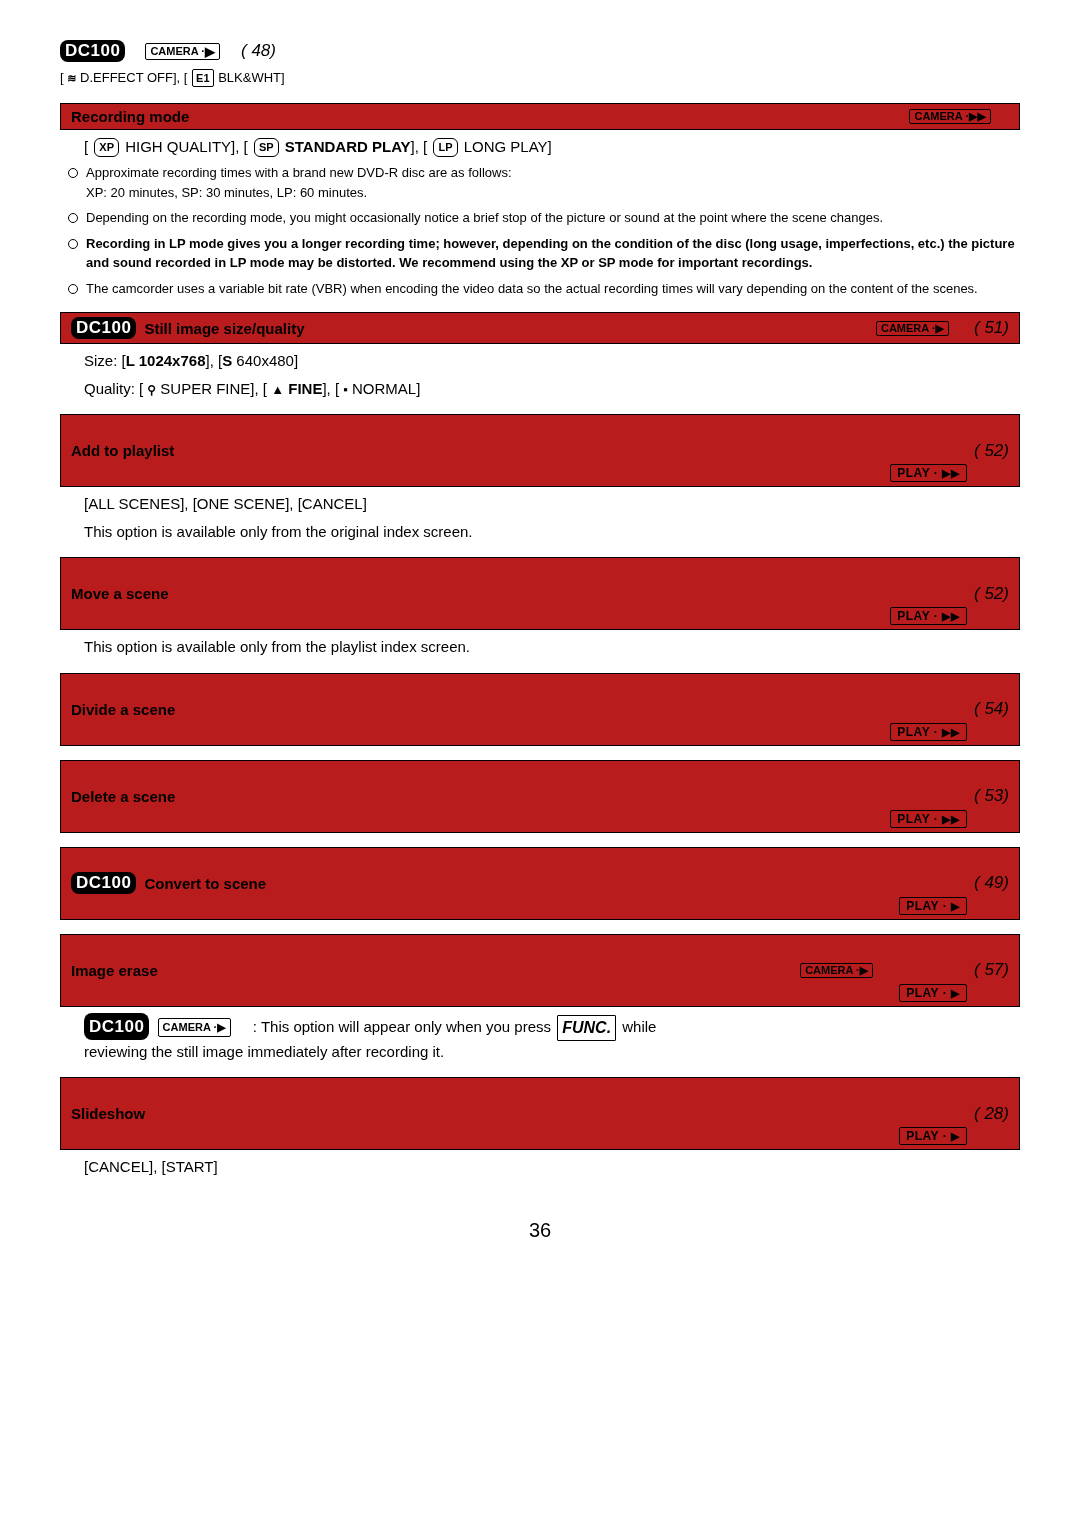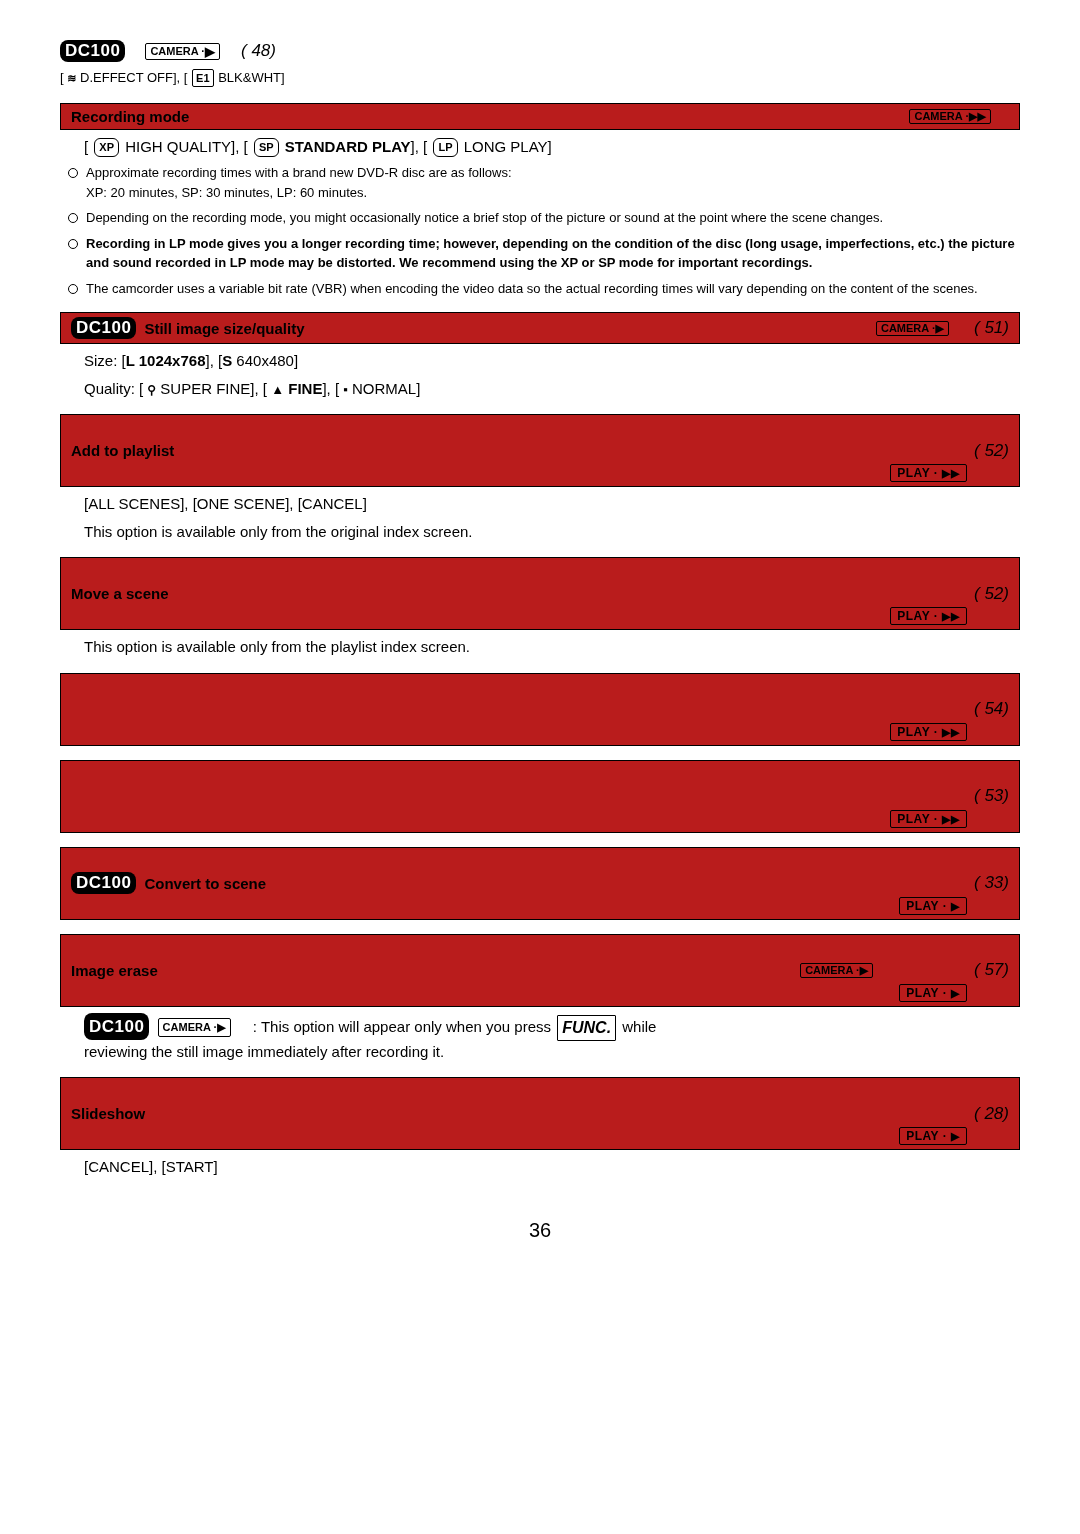--- a/index.html
+++ b/index.html
@@ -212,41 +212,43 @@
   <div class="section-header">
     <span class="section-header-title">Move a scene</span>
     <span class="section-header-badge">
       <span class="play-badge">PLAY · <span style="font-size:11px;">▶▶</span></span>
       <span class="paren-ref">( 52)</span>
     </span>
   </div>
   <div class="line indent">This option is available only from the playlist index screen.</div>
 
   <div class="section-header">
+    <span class="section-header-title">Divide a scene</span>
     <span class="section-header-badge">
       <span class="play-badge">PLAY · <span style="font-size:11px;">▶▶</span></span>
       <span class="paren-ref">( 54)</span>
     </span>
   </div>
 
   <div class="section-header">
+    <span class="section-header-title">Delete a scene</span>
     <span class="section-header-badge">
       <span class="play-badge">PLAY · <span style="font-size:11px;">▶▶</span></span>
       <span class="paren-ref">( 53)</span>
     </span>
   </div>
 
   <div class="section-header">
     <span style="margin-right:6px;">
       <span class="dc100-badge">DC100</span>
     </span>
     <span class="section-header-title">Convert to scene</span>
     <span class="section-header-badge">
       <span class="play-badge">PLAY · <span style="font-size:11px;">▶</span></span>
-      <span class="paren-ref">( 33)</span>
+      <span class="paren-ref">( 49)</span>
     </span>
   </div>
 
   <div class="section-header">
     <span class="section-header-title">Image erase</span>
     <span class="section-header-badge">
       <span class="camera-dot-badge">CAMERA · <span style="font-size:11px;">▶</span></span>
       <span class="play-badge" style="margin-left:4px;">PLAY · <span style="font-size:11px;">▶</span></span>
       <span class="paren-ref">( 57)</span>
     </span>

